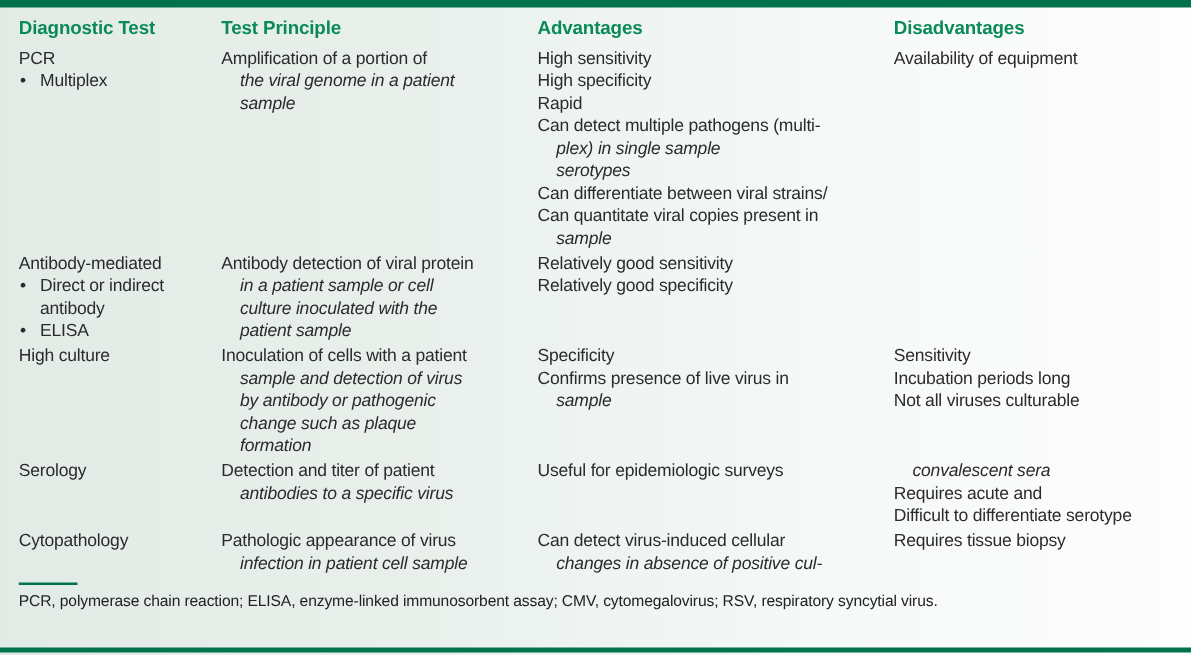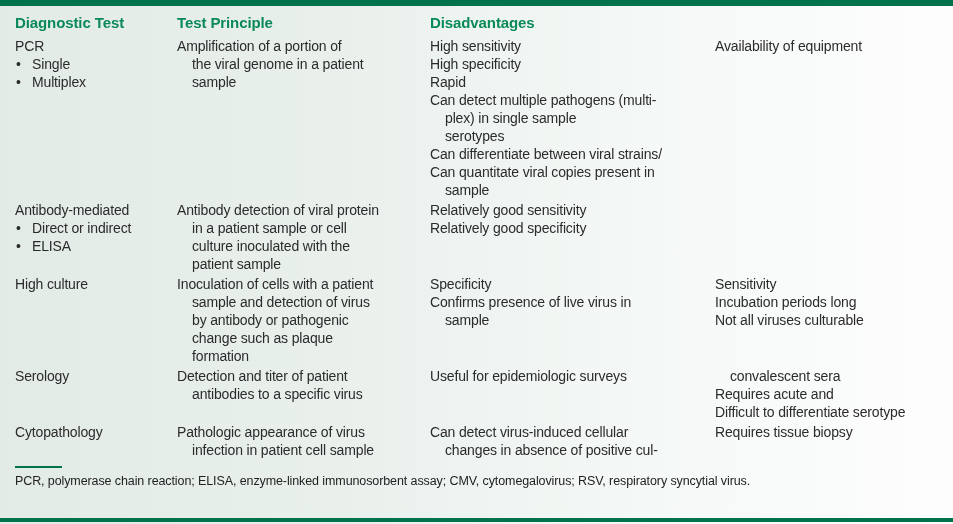--- a/index.html
+++ b/index.html
@@ -28,21 +28,21 @@
   .hdr-row { margin-top:8px; }
   .hdr-cell {
     color:#0a8a58; font-weight:bold; font-size:15px; line-height:18px;
     letter-spacing:-0.1px; white-space:nowrap;
   }
   .tbody { margin-top:5px; }
   .row { margin-top:2px; }
   .row:first-child { margin-top:0; }
   .cell { font-size:14px; line-height:18px; color:#2b2b2b; letter-spacing:-0.15px; }
   .line { white-space:nowrap; height:18px; }
-  .line.indent { padding-left:15px; }
+  .line.indent { padding-left:15px;font-style:italic; }
   .line.bullet { padding-left:17px; position:relative; }
   .line.bullet::before { content:"\2022"; position:absolute; left:1px; }
   .line.bindent { padding-left:17px; }
   .footnote-rule {
     margin-top:7px; width:47px; height:2px; background:#00724c;
   }
   .footnote {
     margin-top:6px; font-size:12.5px; line-height:15px; color:#222;
     letter-spacing:-0.1px; white-space:nowrap;
   }
@@ -50,28 +50,28 @@
 </head>
 <body>
 
 <div class="page">
   <div class="top-rule"></div>
 
   <div class="content">
     <div class="hdr-row">
       <div class="hdr-cell">Diagnostic Test</div>
       <div class="hdr-cell">Test Principle</div>
+      <div class="hdr-cell">Advantages</div>
       <div class="hdr-cell">Disadvantages</div>
     </div>
 
     <div class="tbody">
         <div class="row">
           <div class="cell">
             <div class="line">PCR</div>
-            <div class="line bullet">Single</div>
             <div class="line bullet">Multiplex</div>
           </div>
           <div class="cell">
             <div class="line">Amplification of a portion of</div>
             <div class="line indent">the viral genome in a patient</div>
             <div class="line indent">sample</div>
           </div>
           <div class="cell">
             <div class="line">High sensitivity</div>
             <div class="line">High specificity</div>
@@ -84,20 +84,21 @@
             <div class="line indent">sample</div>
           </div>
           <div class="cell">
             <div class="line">Availability of equipment</div>
           </div>
         </div>
         <div class="row">
           <div class="cell">
             <div class="line">Antibody-mediated</div>
             <div class="line bullet">Direct or indirect</div>
+            <div class="line bindent">antibody</div>
             <div class="line bullet">ELISA</div>
           </div>
           <div class="cell">
             <div class="line">Antibody detection of viral protein</div>
             <div class="line indent">in a patient sample or cell</div>
             <div class="line indent">culture inoculated with the</div>
             <div class="line indent">patient sample</div>
           </div>
           <div class="cell">
             <div class="line">Relatively good sensitivity</div>

